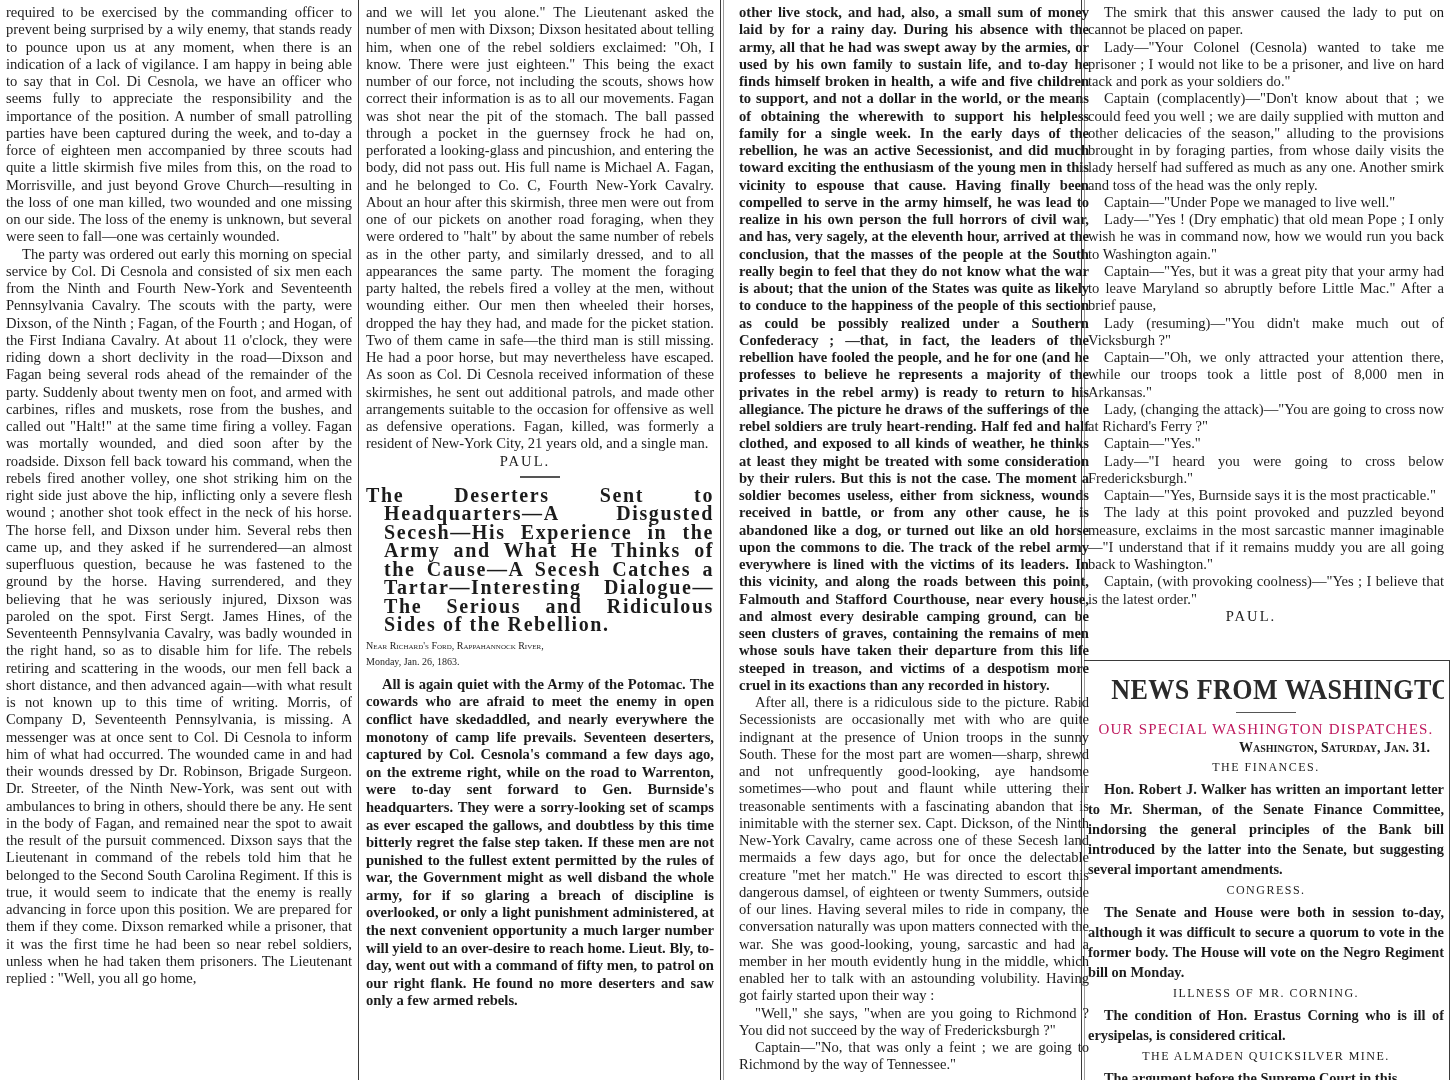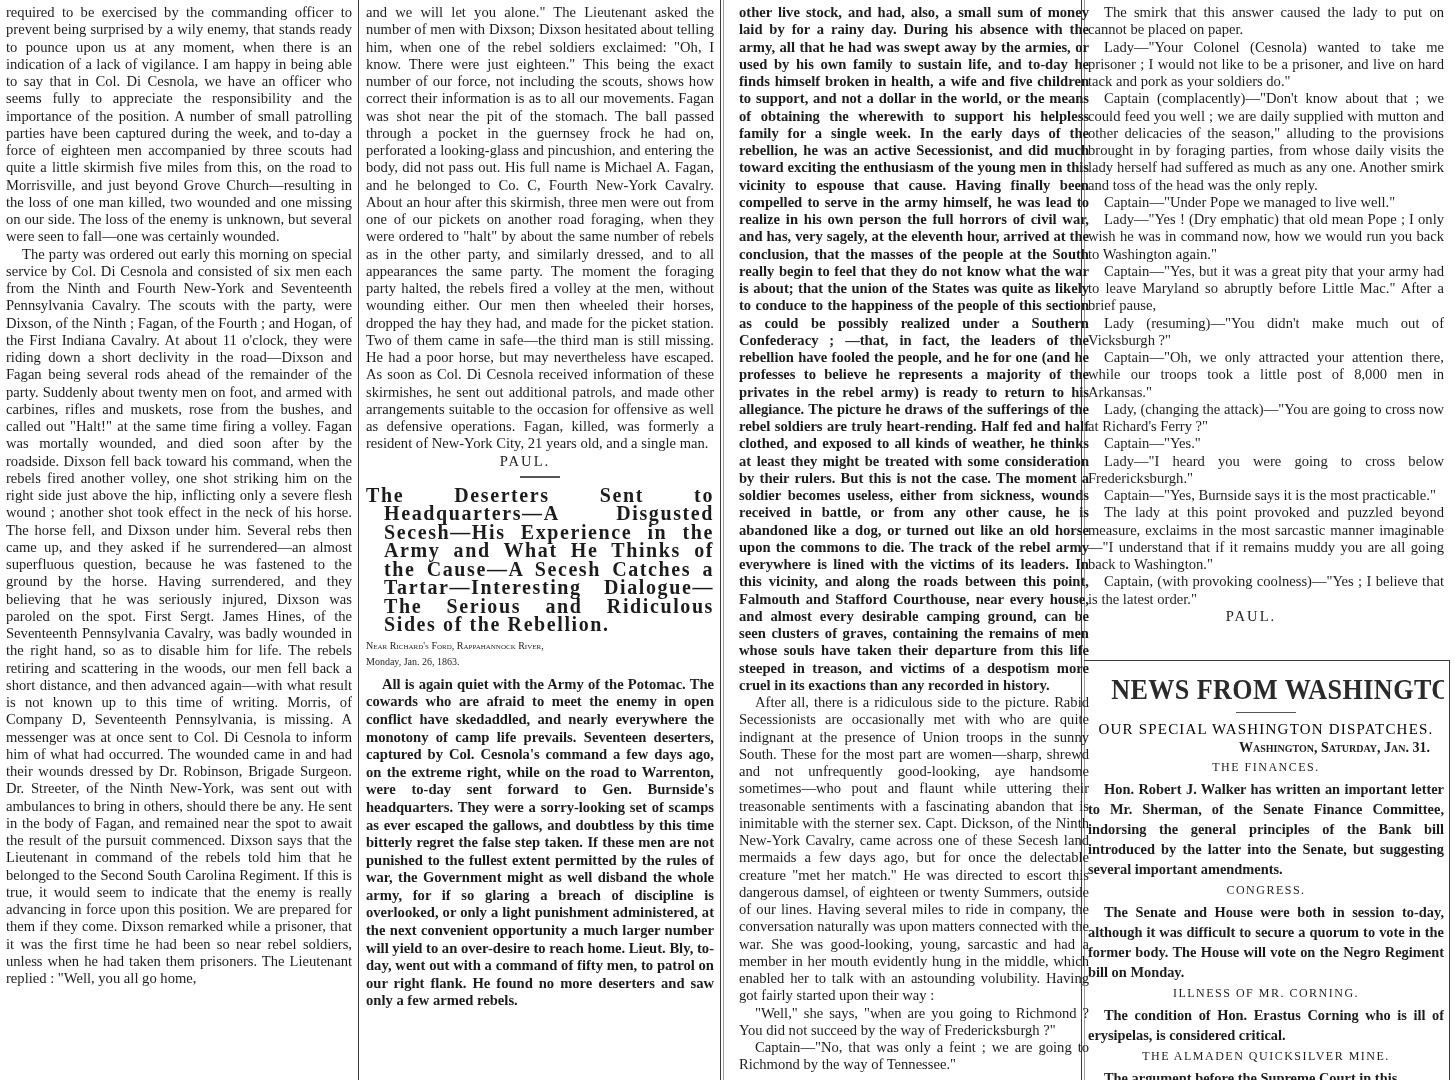--- a/index.html
+++ b/index.html
@@ -24,21 +24,21 @@
   p.bold { font-weight: bold; }
   .sc { font-variant: small-caps; }
   .signature { text-align: center; padding-right: 30px; letter-spacing: 2px; }
   .divider { width: 40px; height: 2px; background: #555; margin: 6px auto 8px; }
   .subhead { font-weight: bold; font-size: 20px; line-height: 18.5px; letter-spacing: 1.6px;
              text-indent: -18px; padding-left: 18px; text-align: justify; margin: 0; }
   .dateline { font-size: 10px; line-height: 16px; text-align: left; padding-right: 10px; margin: 4px 0 6px; }
   .masthead { font-family: "Liberation Serif", serif; font-weight: bold; font-size: 30px;
               letter-spacing: 0.5px; text-align: center; transform: scaleX(0.87); transform-origin: center;
               margin: 10px 0 4px; white-space: nowrap; color: #2a2a2a; }
-  .dispatch { font-size: 15px; letter-spacing: 1.2px; text-align: center; white-space: nowrap; margin: 6px 0 2px; color: #000000; }
+  .dispatch { font-size: 15px; letter-spacing: 1.2px; text-align: center; white-space: nowrap; margin: 6px 0 2px; color: #be185d; }
   .dispatch-date { text-align: right; font-size: 14px; padding-right: 14px; margin: 2px 0 4px; font-weight: bold; }
   .section-head { text-align: center; font-size: 12px; letter-spacing: 1.5px; margin: 4px 0 4px; }
   .wash-box { position: absolute; left: 0; top: 662px; width: 356px; }
   .wash-box p { font-size: 14.4px; line-height: 20px; }
 </style>
 </head>
 <body>
 
 <div class="page">
 

